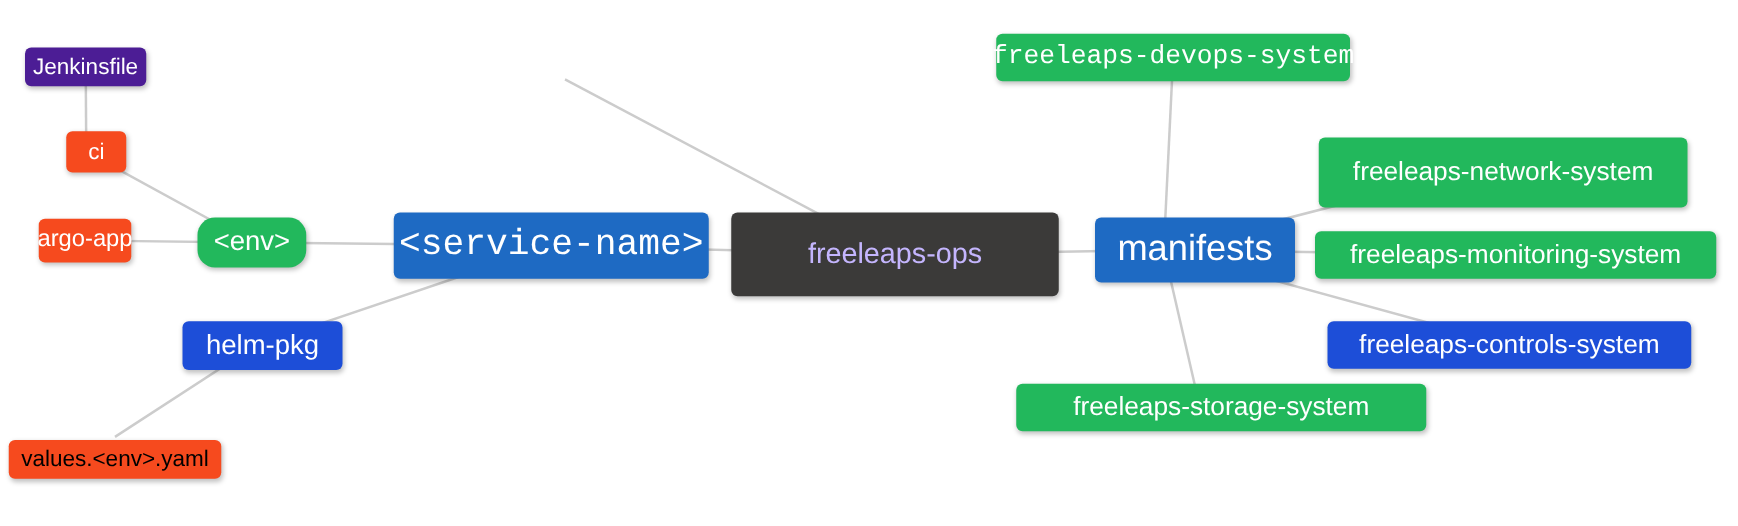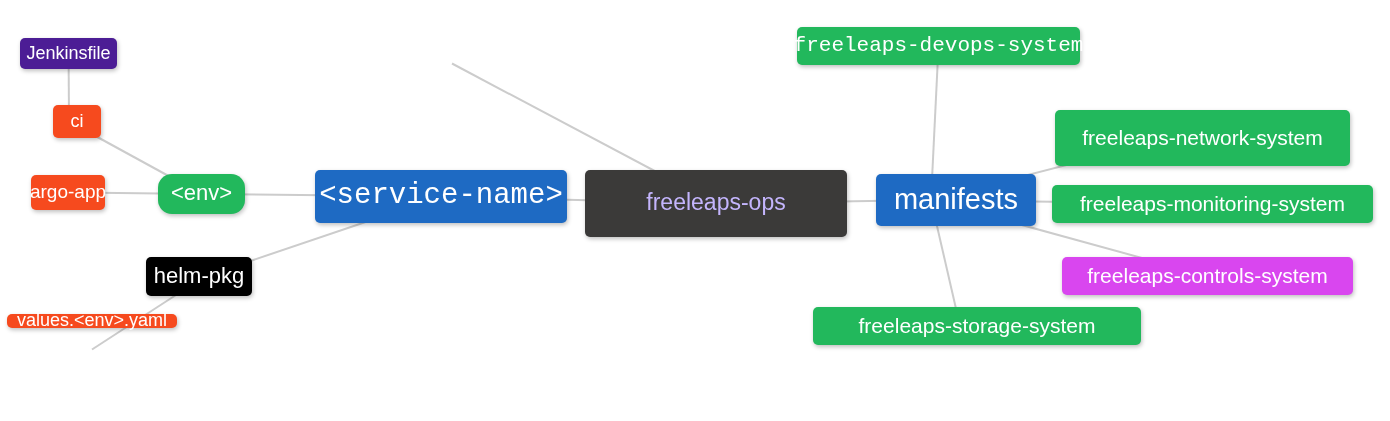--- a/index.html
+++ b/index.html
@@ -61,24 +61,24 @@
       <line x1="931" y1="200" x2="1202.5" y2="130" stroke="#CCCCCC" stroke-width="2"></line>
       <line x1="931" y1="200" x2="1212.5" y2="204" stroke="#CCCCCC" stroke-width="2"></line>
       <line x1="931" y1="200" x2="1207.5" y2="276" stroke="#CCCCCC" stroke-width="2"></line>
       <line x1="931" y1="200" x2="960" y2="326" stroke="#CCCCCC" stroke-width="2"></line>
     </svg>
   <div class="node-layer" id="node-layer">
       <div class="node" style="left: 585px; top: 170px; width: 262px; height: 67px; font-size: 23px; background: rgb(59, 58, 57); color: #c4b5fd;">freeleaps-ops</div>
       <div class="node" style="left: 315px; top: 170px; width: 252px; height: 53px; font-size: 29px; background: rgb(30, 106, 195); color: rgb(255, 255, 255); font-family: Liberation Mono, monospace;">&lt;service-name&gt;</div>
       <div class="node" style="left: 851px; top: 174px; width: 160px; height: 52px; font-size: 29px; background: rgb(30, 106, 195); color: rgb(255, 255, 255); margin-left: 25px;">manifests</div>
       <div class="node" style="left: 158px; top: 174px; width: 87px; height: 40px; font-size: 22px; background: rgb(34, 184, 92); color: rgb(255, 255, 255); border-radius: 14px;">&lt;env&gt;</div>
-      <div class="node" style="left: 146px; top: 257px; width: 106px; height: 39px; font-size: 22px; background: #000000; color: rgb(255, 255, 255);">helm-pkg</div>
+      <div class="node" style="left: 146px; top: 257px; width: 128px; height: 39px; font-size: 22px; background: #1d4ed8; color: rgb(255, 255, 255);">helm-pkg</div>
       <div class="node" style="left: 53px; top: 105px; width: 48px; height: 33px; font-size: 18px; background: rgb(246, 74, 30); color: rgb(255, 255, 255);">ci</div>
       <div class="node" style="left: 31px; top: 175px; width: 74px; height: 35px; font-size: 19px; background: rgb(246, 74, 30); color: rgb(255, 255, 255); text-align: right;">argo-app</div>
-      <div class="node" style="left: 7px; top: 314px; width: 170px; height: 14px; font-size: 18px; background: rgb(246, 74, 30); color: #ffffff;">values.&lt;env&gt;.yaml</div>
+      <div class="node" style="left: 7px; top: 352px; width: 170px; height: 31px; font-size: 18px; background: rgb(246, 74, 30); color: #000000;">values.&lt;env&gt;.yaml</div>
       <div class="node" style="left: 20px; top: 26px; width: 97px; height: 31px; font-size: 18px; background: #4c1d95; color: rgb(255, 255, 255); margin-top: 12px;">Jenkinsfile</div>
       <div class="node" style="left: 797px; top: 27px; width: 283px; height: 38px; font-size: 21px; background: rgb(34, 184, 92); color: rgb(255, 255, 255); font-family: Liberation Mono, monospace;">freeleaps-devops-system</div>
       <div class="node" style="left: 1055px; top: 110px; width: 295px; height: 56px; font-size: 21px; background: rgb(34, 184, 92); color: rgb(255, 255, 255);">freeleaps-network-system</div>
       <div class="node" style="left: 1052px; top: 185px; width: 321px; height: 38px; font-size: 21px; background: rgb(34, 184, 92); color: rgb(255, 255, 255);">freeleaps-monitoring-system</div>
-      <div class="node" style="left: 1062px; top: 257px; width: 291px; height: 38px; font-size: 21px; background: #d946ef; color: rgb(255, 255, 255); text-align: center;">freeleaps-controls-system</div>
+      <div class="node" style="left: 1062px; top: 257px; width: 291px; height: 38px; font-size: 21px; background: #1d4ed8; color: rgb(255, 255, 255); text-align: center;">freeleaps-controls-system</div>
       <div class="node" style="left: 813px; top: 307px; width: 328px; height: 38px; font-size: 21px; background: rgb(34, 184, 92); color: rgb(255, 255, 255);">freeleaps-storage-system</div>
     </div>
 </div>
 
 </body></html>

